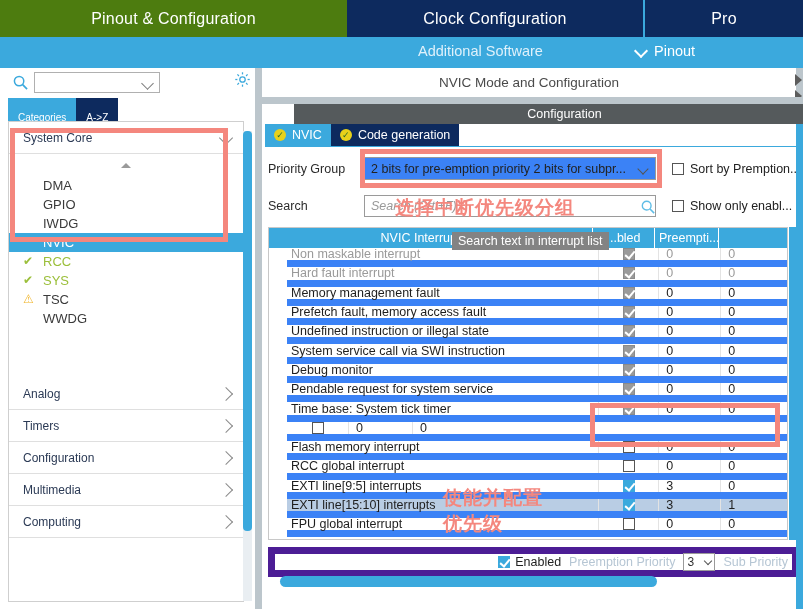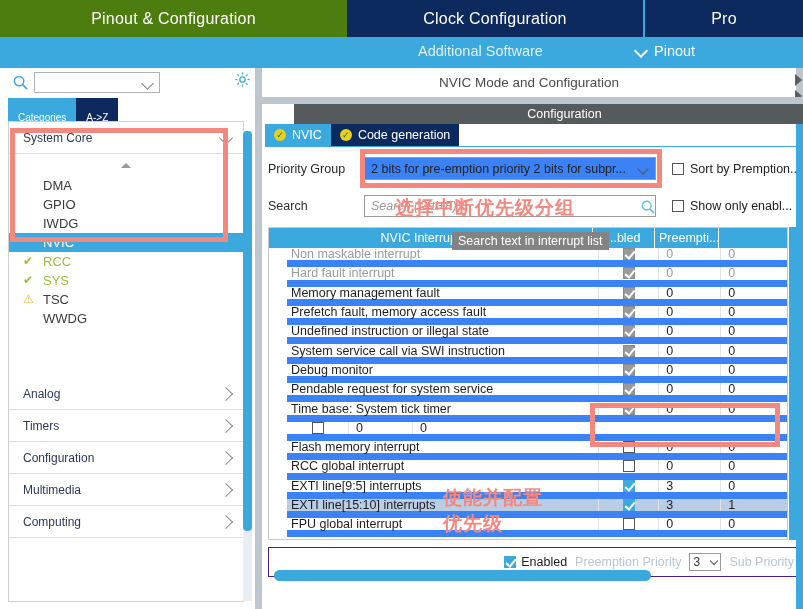--- a/index.html
+++ b/index.html
@@ -265,21 +265,21 @@
   
   .tooltip {
     position: absolute; left: 452px; top: 232px;
     background: #838383; color: #ffffff; font-size: 12.5px;
     padding: 2px 6px; white-space: nowrap; z-index: 40;
   }
 
   
   .bottom-bar {
     position: absolute; left: 3px; top: 400px; width: 531px; height: 30px;
-    border: 1px solid #4c1d95; background: #ffffff;
+    border: 7px solid #4c1d95; background: #ffffff;
     display: flex; align-items: center; justify-content: flex-end; gap: 8px;
     padding-right: 4px; font-size: 12.5px; color: #222;
   }
   .bb-item { display: flex; align-items: center; gap: 5px; }
   .bb-item.dim { color: #b6c6d4; }
   .mini-sel {
     width: 32px; height: 18px; border: 1px solid #9a9a9a; background: #fff;
     display: flex; align-items: center; justify-content: space-between;
     padding: 0 3px; font-size: 12px; color: #333;
   }

